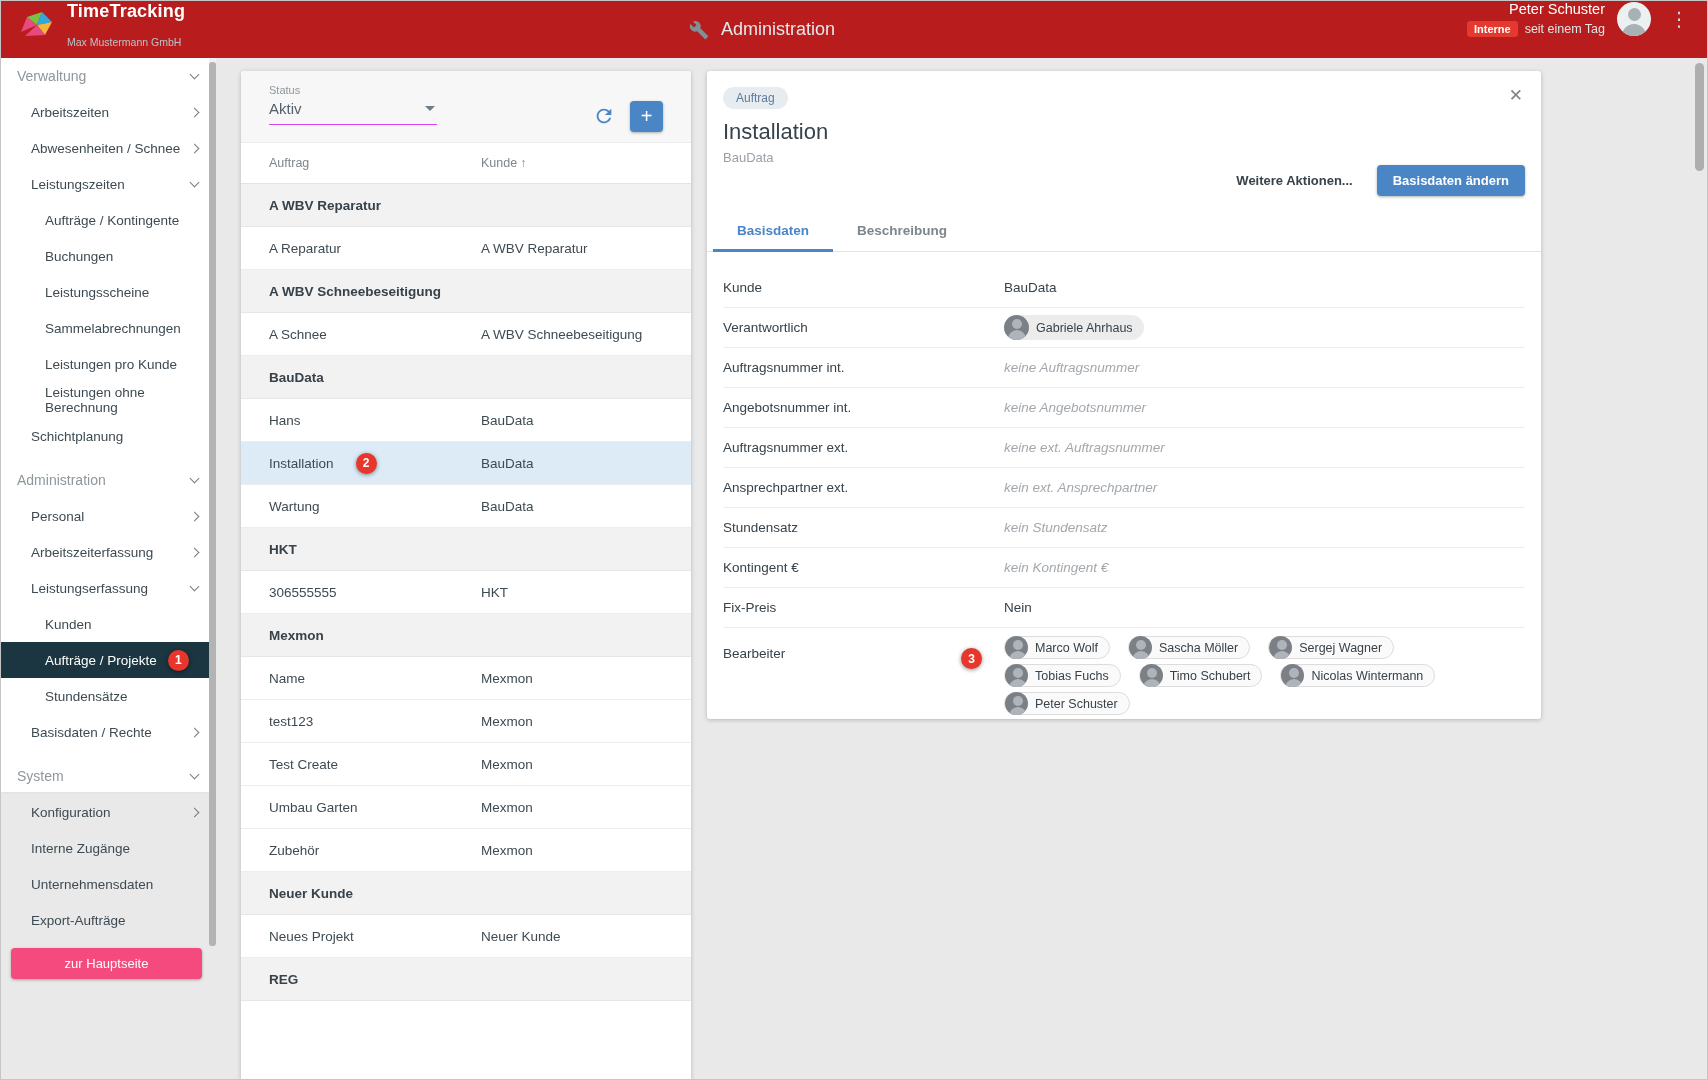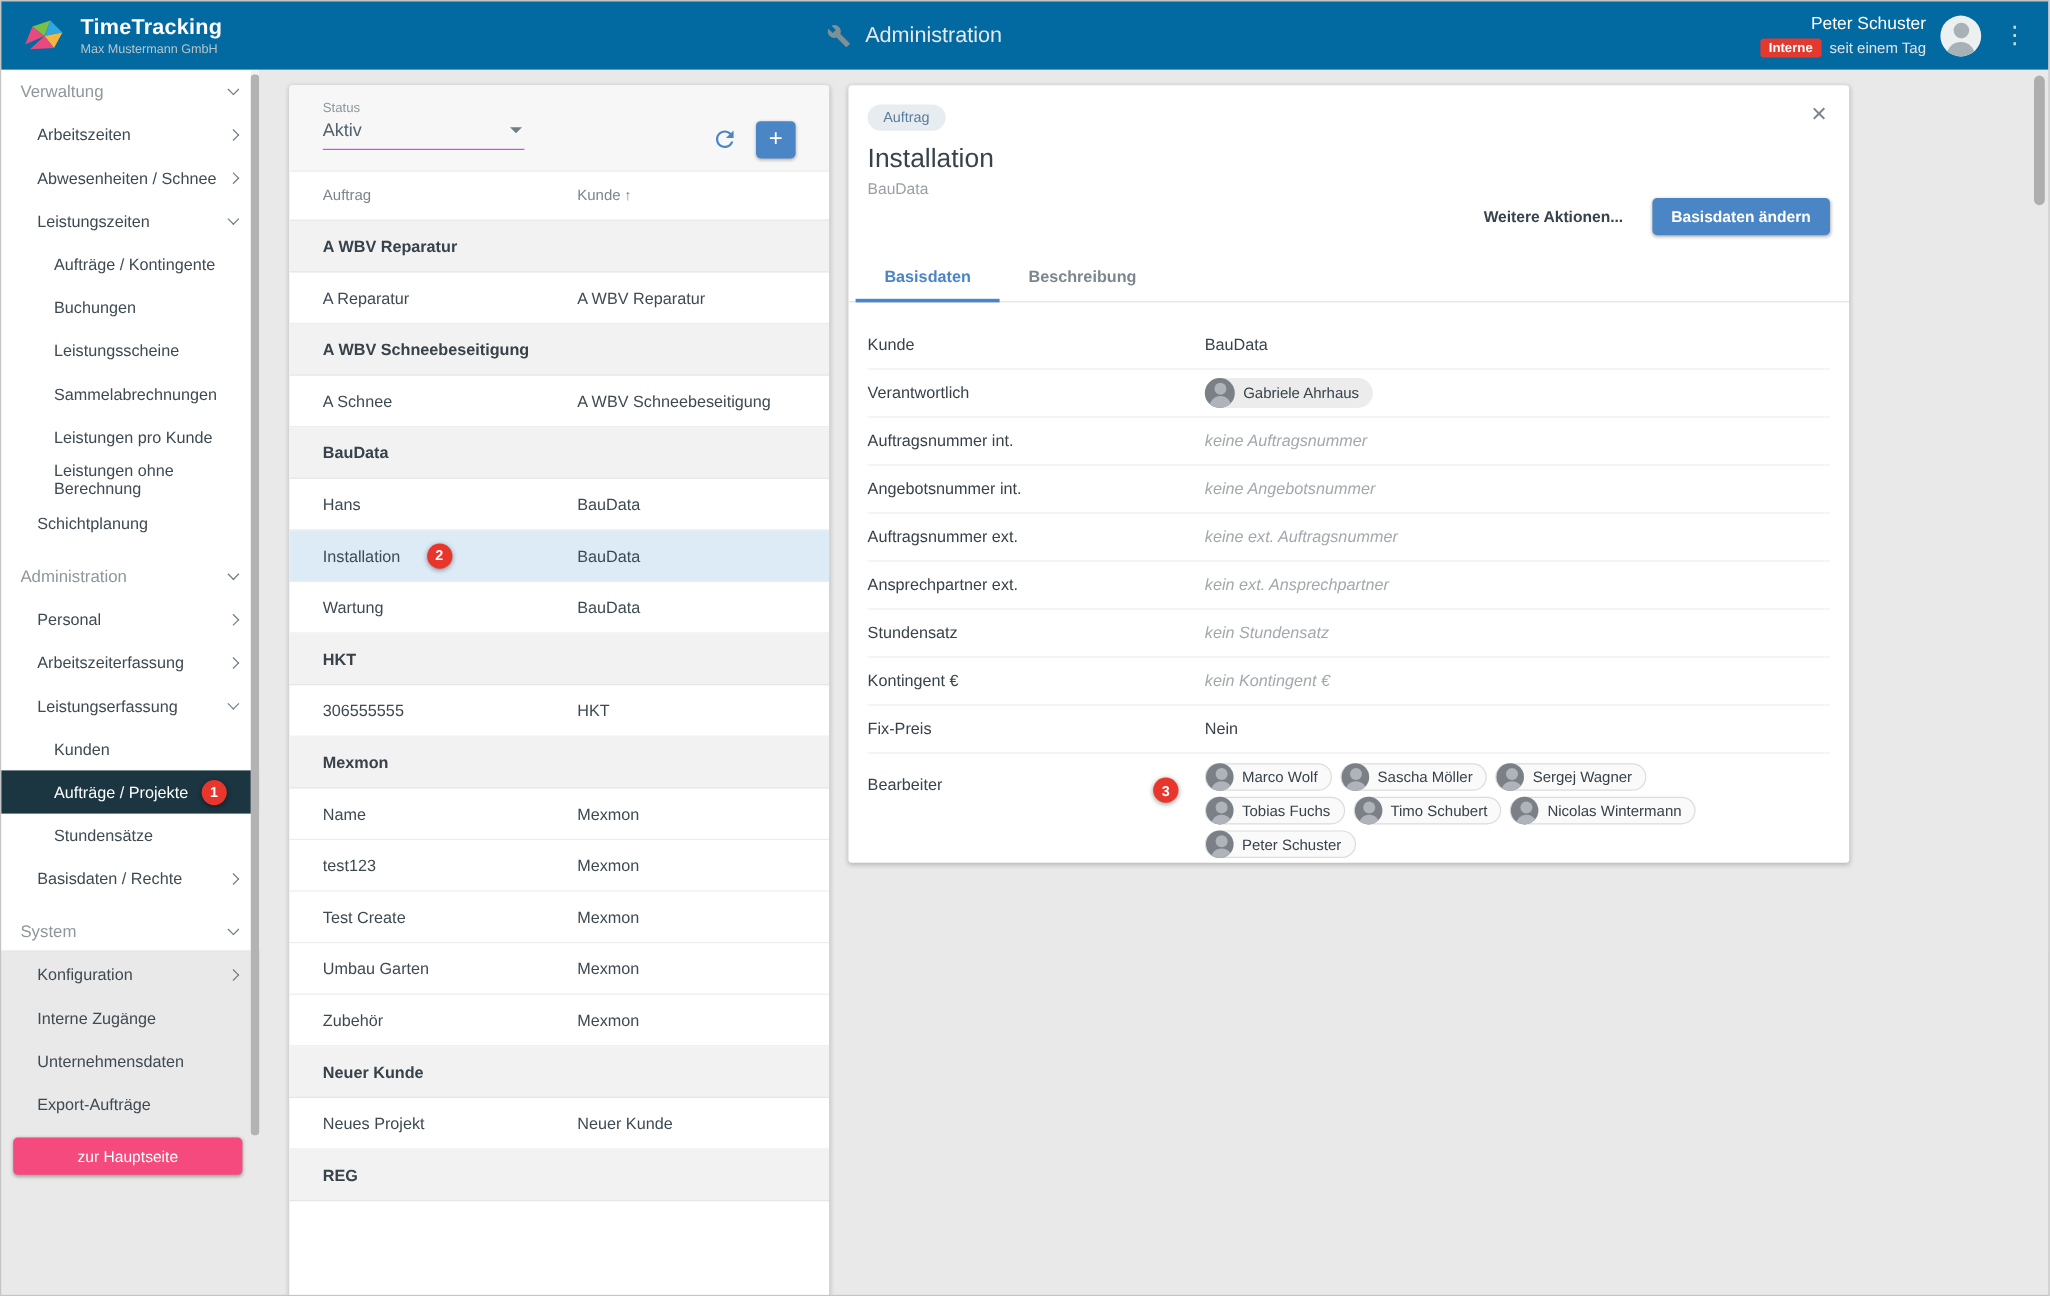--- a/index.html
+++ b/index.html
@@ -1,23 +1,23 @@
 <!DOCTYPE html>
 <html><head>
 <meta charset="utf-8">
 <style>
   *{margin:0;padding:0;box-sizing:border-box}
   html,body{width:1708px;height:1080px}
   body{font-family:"Liberation Sans",sans-serif;background:#e9e9e9;overflow:hidden;border:1px solid #c5c5c5;position:relative;font-size:14px}
 
   
-  .topbar{height:57px;background:#0369a1;display:flex;align-items:center;position:relative;z-index:6}
+  .topbar{height:57px;background:#b91c1c;display:flex;align-items:flex-start;position:relative;z-index:6}
   .brand{display:flex;align-items:center;gap:10px;padding-left:16px;cursor:pointer}
   .brand-t1{color:#fff;font-size:18px;font-weight:700;letter-spacing:.2px}
-  .brand-t2{color:#b8c4ca;font-size:10.5px;margin-top:2px}
+  .brand-t2{color:#b8c4ca;font-size:10.5px;margin-top:14px}
   .top-center{position:absolute;left:688px;top:0;height:57px;display:flex;align-items:center;gap:12px}
   .page-title{color:#e3e9ec;font-size:18px}
   .wrench{width:20px;height:20px;fill:#7f9097}
   .top-right{margin-left:auto;display:flex;align-items:center;gap:12px;padding-right:12px}
   .user-texts{display:flex;flex-direction:column;align-items:flex-end;gap:4px}
   .user-name{color:#fff;font-size:14.5px}
   .user-status{display:flex;align-items:center;gap:7px}
   .status-chip{background:#e4392f;color:#fff;font-size:11px;padding:2px 7px;border-radius:3px;font-weight:700}
   .status-since{color:#dfe6ea;font-size:12.5px}
   .avatar{width:34px;height:34px;border-radius:50%;background:#edf0f1;position:relative;overflow:hidden;cursor:pointer;flex:none}
@@ -90,21 +90,21 @@
   .dlabel{width:281px;color:#37424a;flex:none}
   .dvalue{color:#37424a}
   .dvalue[data-kind="placeholder"]{color:#a2a8ad;font-style:italic}
   .chip{display:inline-flex;align-items:center;height:25px;border-radius:13px;background:#ececec;padding-right:11px;gap:7px}
   .chip-avatar{width:25px;height:25px;border-radius:50%;background:#7a8086;position:relative;overflow:hidden;flex:none}
   .chip-avatar::before{content:"";position:absolute;top:4px;left:7.5px;width:10px;height:10px;border-radius:50%;background:#aeb4b9}
   .chip-avatar::after{content:"";position:absolute;top:15px;left:3.5px;width:18px;height:11px;border-radius:9px 9px 0 0;background:#aeb4b9}
   .chip-label{font-size:12.5px;color:#37424a}
   .brow{display:flex;align-items:flex-start;padding:8px 0 14px;position:relative;border-bottom:none}
   .brow .dlabel{padding-top:10px;font-size:13.5px}
-  .chips{display:flex;flex-wrap:wrap;gap:5px 7px;width:480px}
+  .chips{display:flex;flex-wrap:wrap;gap:5px 18px;width:480px}
   .chips .chip{background:#fafafa;border:1px solid #dcdcdc;height:23px}
   .chips .chip-avatar{width:23px;height:23px}
   .brow .abadge{position:absolute;left:238px;top:20px}
 
   
   .abadge{width:21px;height:21px;min-width:21px;border-radius:50%;background:#e8362c;color:#fff;font-size:12px;font-weight:700;display:inline-flex;align-items:center;justify-content:center;box-shadow:0 1px 4px rgba(0,0,0,.45);flex:none}
 
   .page-scroll-thumb{position:absolute;right:3px;top:62px;width:9px;height:108px;background:#aeaeae;border-radius:5px;z-index:9}
 </style>
 </head>

